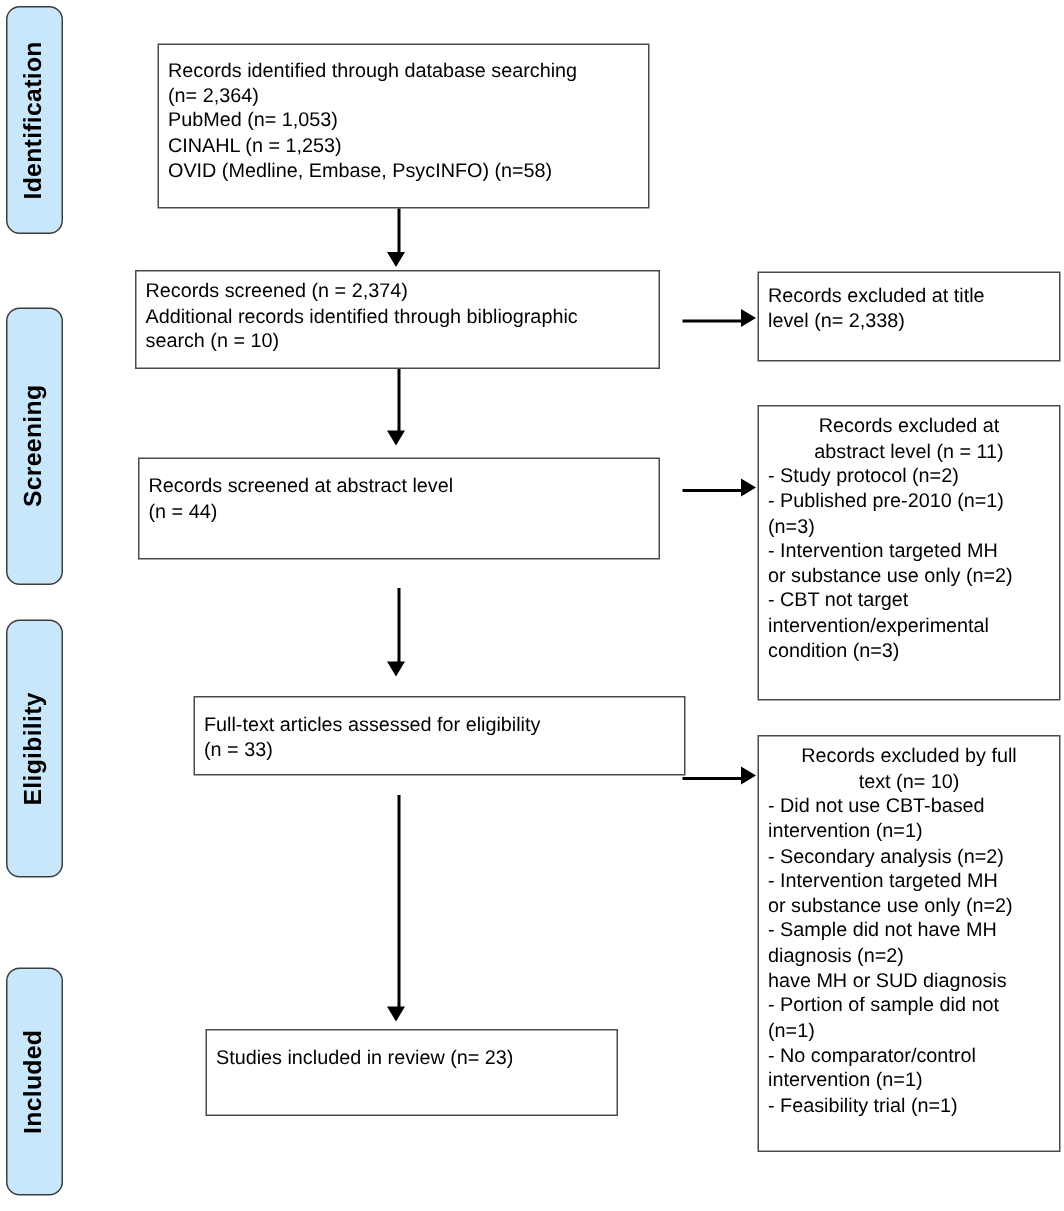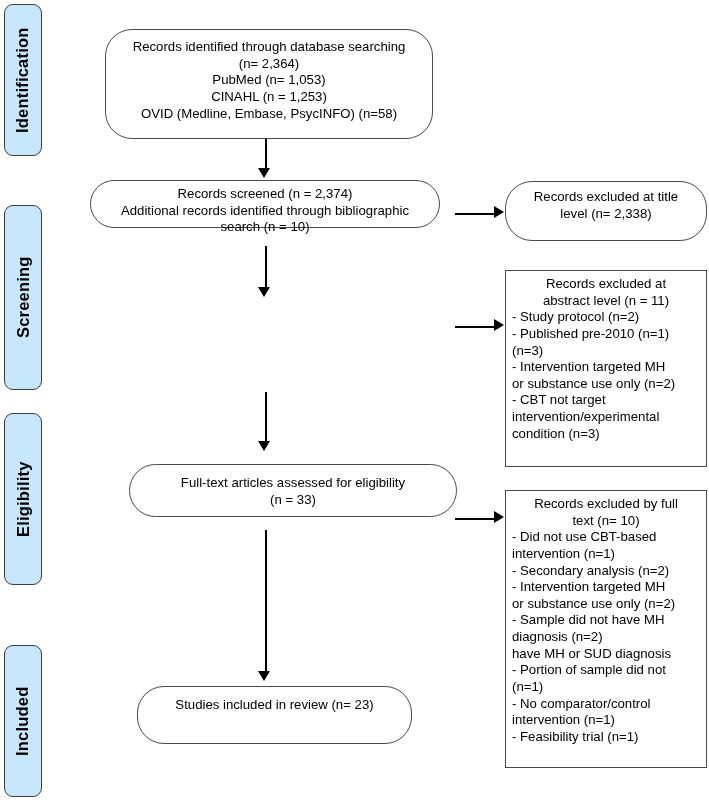--- a/index.html
+++ b/index.html
@@ -45,21 +45,21 @@
   .flow-box {
     position: absolute;
     background: #ffffff;
     border: 1.4px solid #4a4a4a;
     box-sizing: border-box;
     padding: 5px 6px 4px 6px;
     font-size: 13.2px;
     line-height: 1.26;
     color: #000;
   }
-  .flow-box.center { text-align: center; border-radius: 27px; }
+  .flow-box.center { text-align: left; }
   .flow-box.bulleted { text-align: left; }
   .flow-box .hdr {
     text-align: center;
     display: block;
   }
   .flow-box .ln { display: block; }
 
   
   .v-line {
     position: absolute;
@@ -111,37 +111,41 @@
     <span class="ln">Records identified through database searching</span>
     <span class="ln">(n= 2,364)</span>
     <span class="ln">PubMed (n= 1,053)</span>
     <span class="ln">CINAHL (n = 1,253)</span>
     <span class="ln">OVID (Medline, Embase, PsycINFO) (n=58)</span>
   </div>
 
   <div class="v-line" style="left:265px; top:139px; height:30px;"></div>
   <div class="v-arrowhead" style="left:258px; top:168px;"></div>
 
-  <div class="flow-box center" style="left:90px; top:180px; width:350px; height:48px; padding-top:5px;">
+  <div class="flow-box center" style="left:90px; top:180px; width:350px; height:66px; padding-top:5px;">
     <span class="ln">Records screened (n = 2,374)</span>
     <span class="ln">Additional records identified through bibliographic</span>
     <span class="ln">search (n = 10)</span>
   </div>
 
   <div class="h-line" style="left:455px; top:213px; width:40px;"></div>
   <div class="h-arrowhead" style="left:494px; top:206px;"></div>
 
   <div class="flow-box center" style="left:505px; top:181px; width:202px; height:60px; padding-top:7px;">
     <span class="ln">Records excluded at title</span>
     <span class="ln">level (n= 2,338)</span>
   </div>
 
   <div class="v-line" style="left:265px; top:246px; height:42px;"></div>
   <div class="v-arrowhead" style="left:258px; top:287px;"></div>
 
+  <div class="flow-box center" style="left:92px; top:305px; width:348px; height:68px; padding-top:10px;">
+    <span class="ln">Records screened at abstract level</span>
+    <span class="ln">(n = 44)</span>
+  </div>
 
   <div class="h-line" style="left:455px; top:326px; width:40px;"></div>
   <div class="h-arrowhead" style="left:494px; top:319px;"></div>
 
   <div class="flow-box bulleted" style="left:505px; top:270px; width:202px; height:197px; padding-top:5px;">
     <span class="hdr">Records excluded at</span>
     <span class="hdr">abstract level (n = 11)</span>
     <span class="ln">- Study protocol (n=2)</span>
     <span class="ln">- Published pre-2010 (n=1)</span>
     <span class="ln">(n=3)</span>

